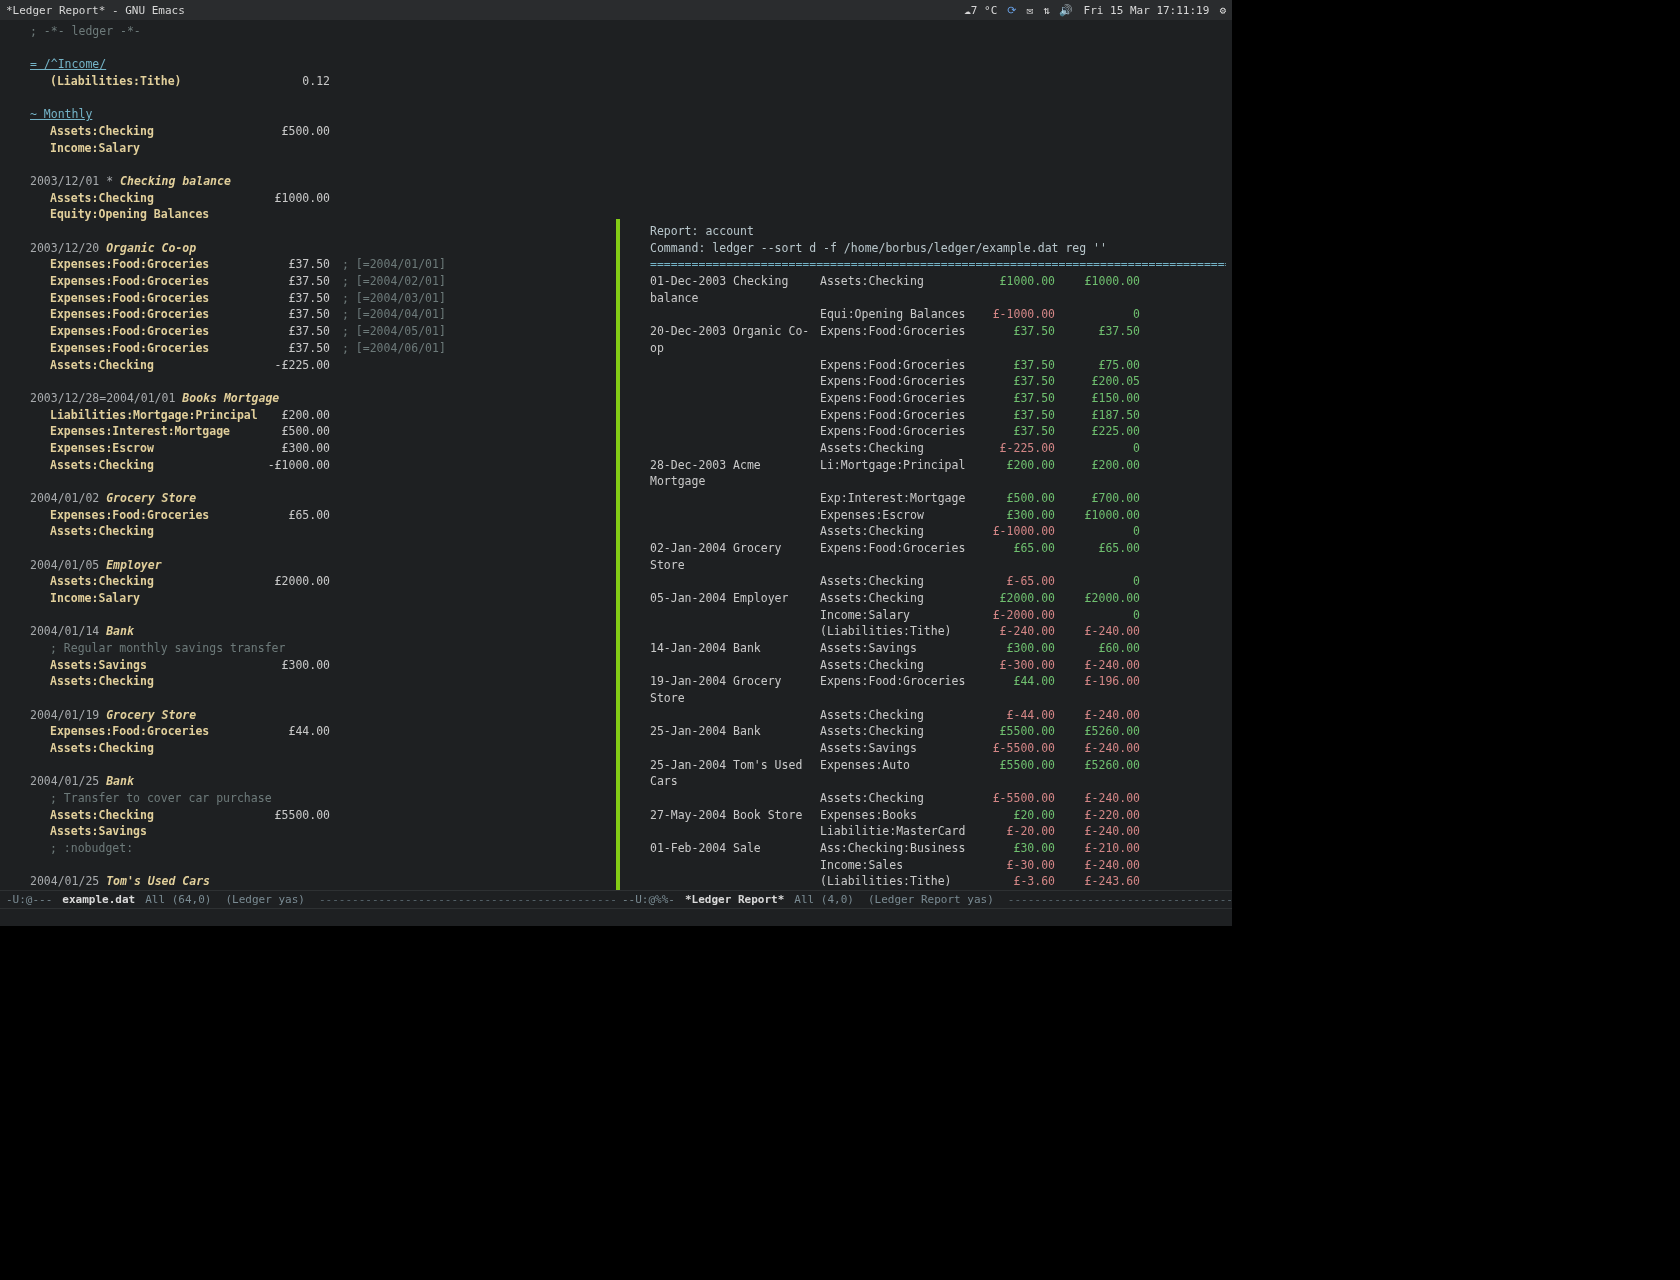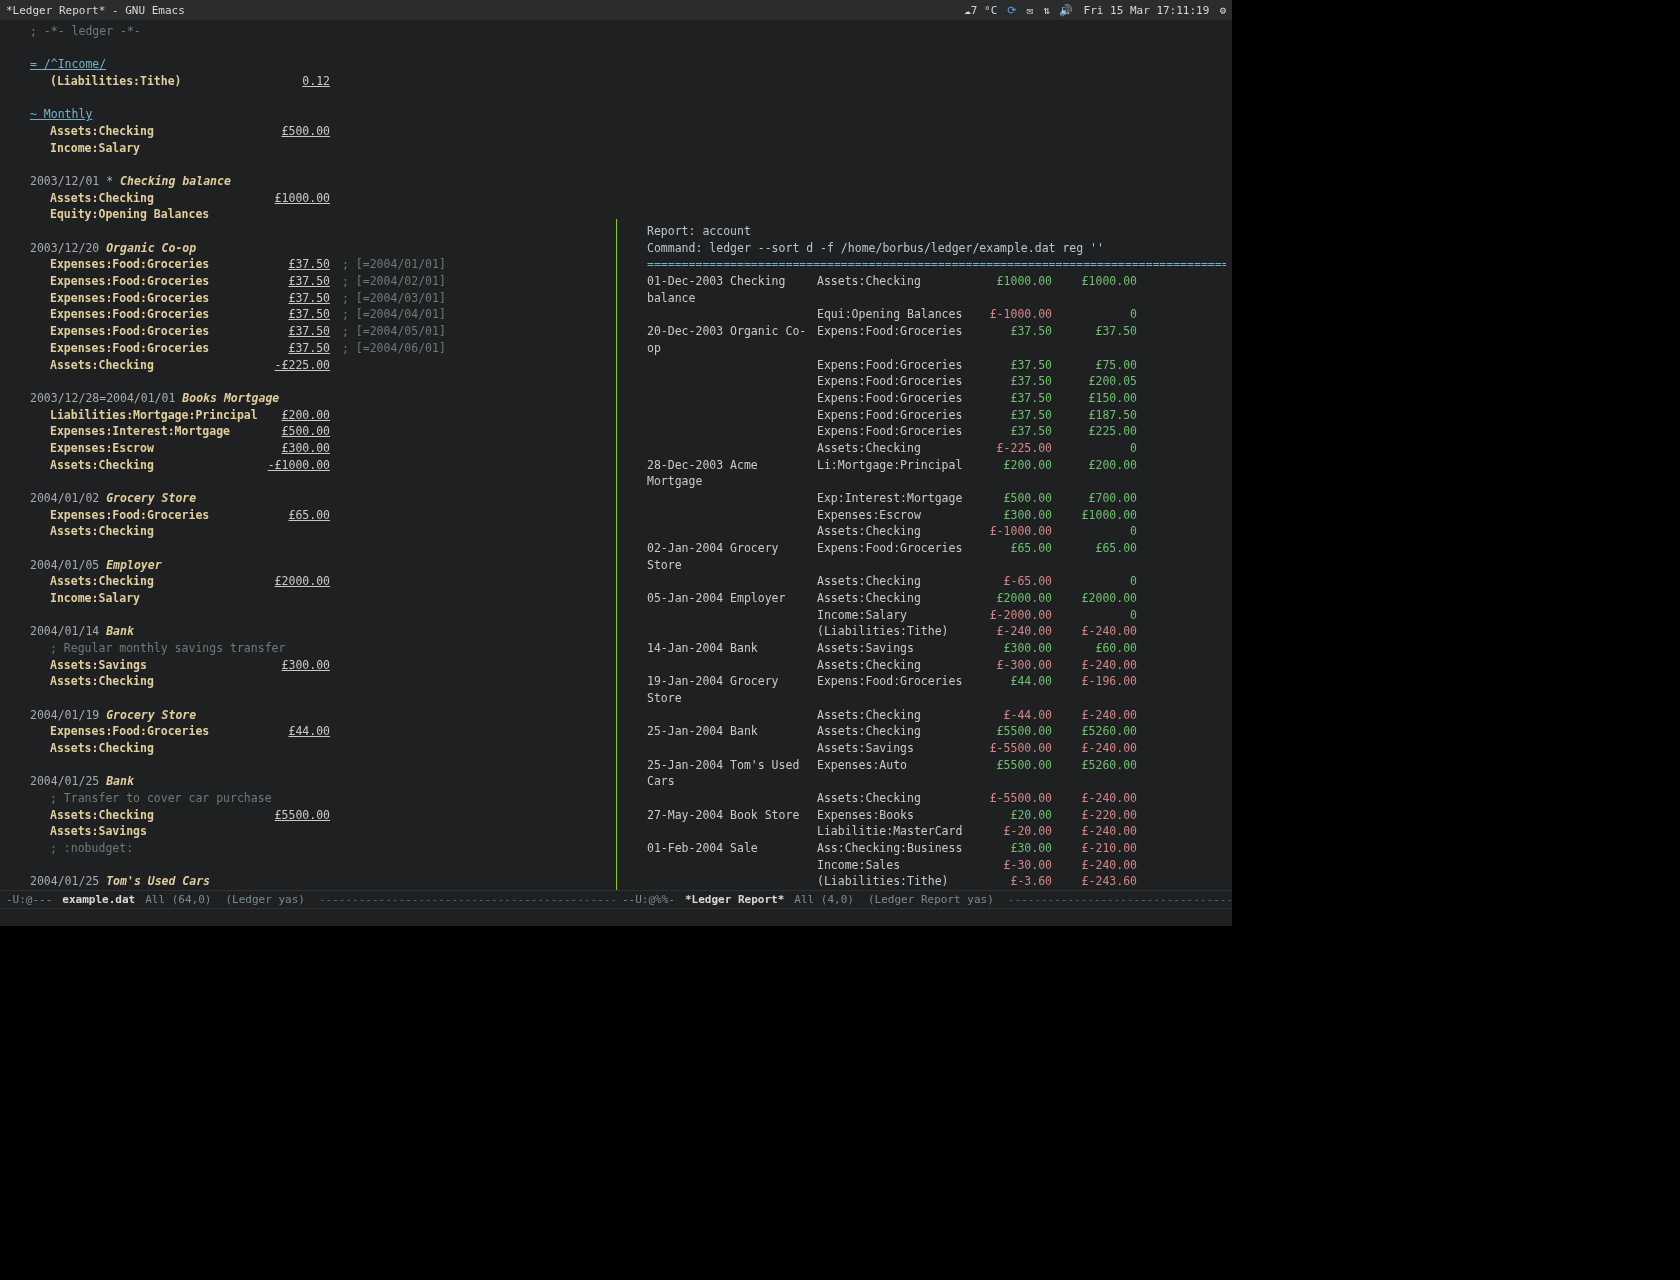--- a/index.html
+++ b/index.html
@@ -33,33 +33,33 @@
     align-items: flex-end;
   }
   .pane {
     width: 50%;
     padding: 4px 6px 0 30px;
     line-height: 1.45;
     overflow: hidden;
     position: relative;
   }
   .pane-right {
-    border-left: 1px solid #84cc16;
+    border-left: 4px solid #84cc16;
   }
   .row { white-space: pre; }
   .comment { color: #6d7a7a; }
   .keyword { color: #74b3c7; text-decoration: underline; }
   .payee { color: #e1cf9b; font-weight: bold; font-style: italic; }
   .date { color: #a7aaad; }
   .account { color: #e1cf9b; font-weight: bold; }
   .pos { color: #6fbf6f; }
   .neg { color: #d38686; }
   .txline { display: flex; }
   .txline .lbl { width: 200px; }
-  .txline .amt { width: 80px; text-align: right; text-decoration: underline; }
+  .txline .amt { width: 80px; text-align: right; }
   .txline .cmt { padding-left: 12px; }
   .indent1 { padding-left: 20px; }
   .report-hdr { color: #b8c6cb; }
   .rline { display: flex; }
   .rline .c1 { width: 170px; }
   .rline .c2 { width: 150px; }
   .rline .c3 { width: 85px; text-align: right; }
   .rline .c4 { width: 85px; text-align: right; }
   .hr-line {
     color: #74b3c7;

